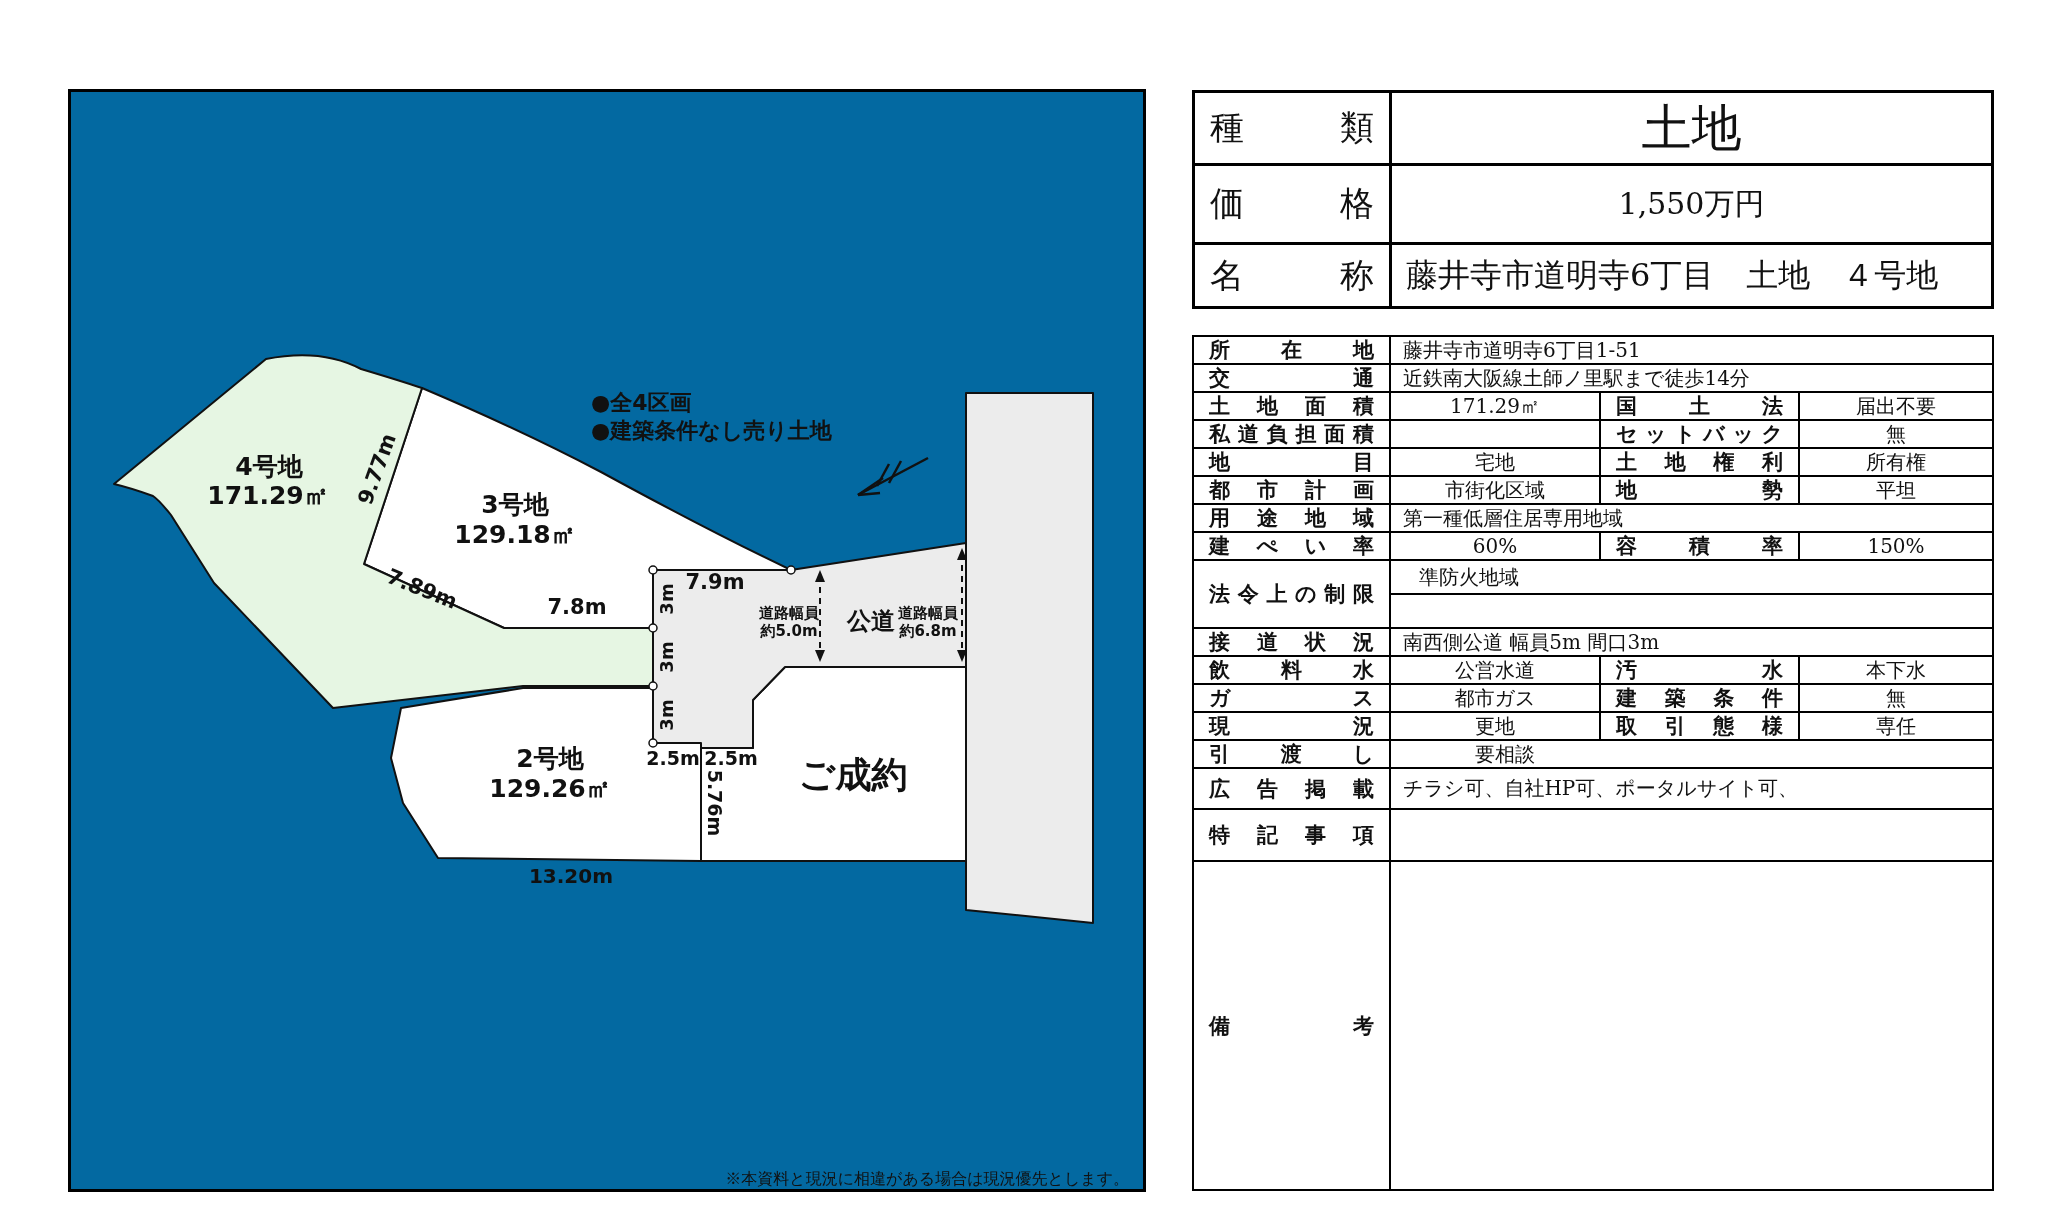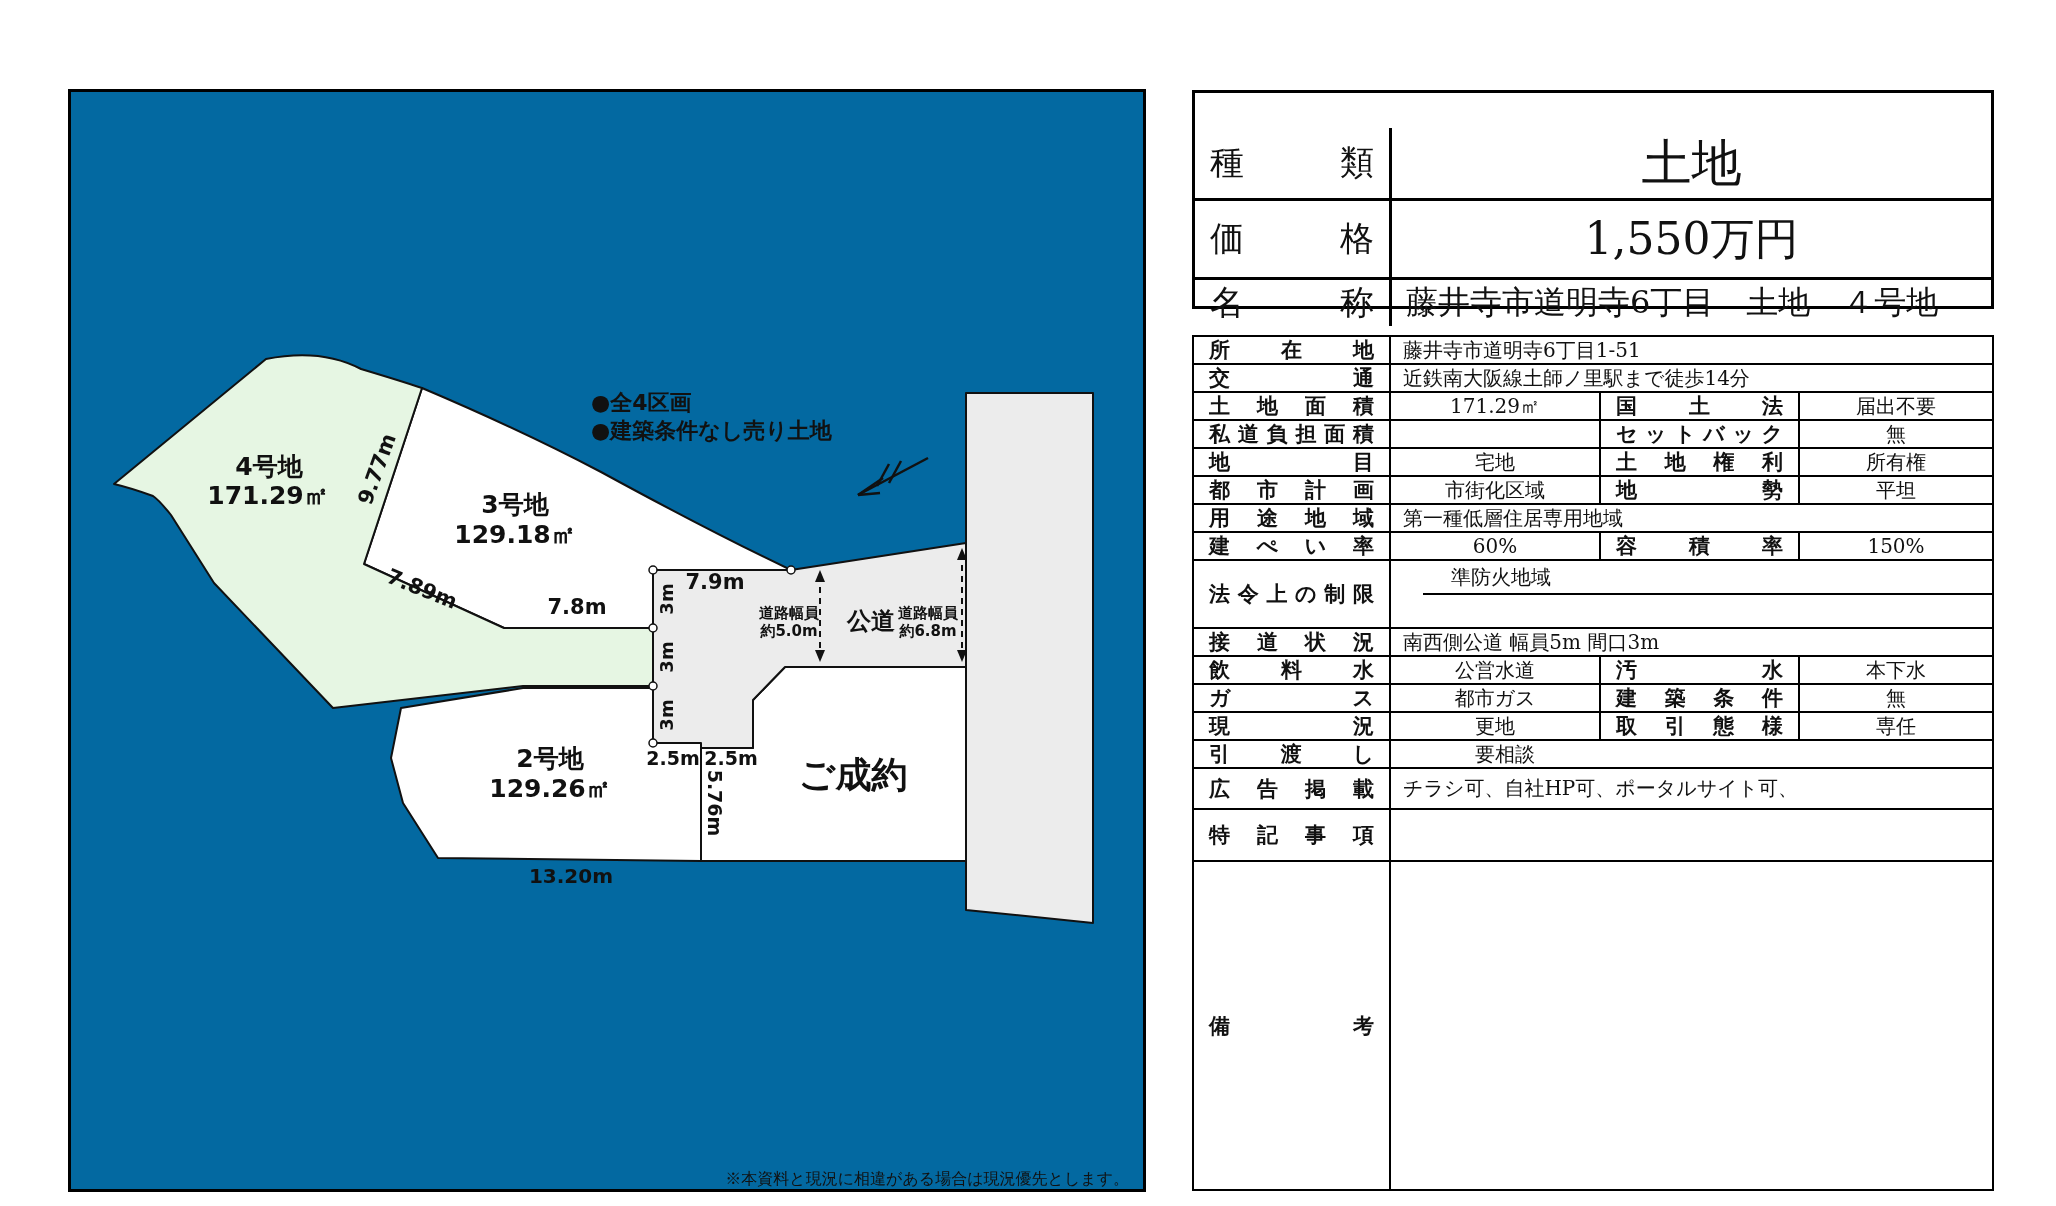--- a/index.html
+++ b/index.html
@@ -24,28 +24,28 @@
       font-family:"DejaVu Serif","Liberation Serif",serif;font-size:34px;}
   .dettbl .lc{border-right:2px solid #000;font-size:21px;font-weight:bold;}
   .vc{font-family:"DejaVu Serif","Liberation Serif",serif;font-size:20px;justify-content:center;}
   .v1{width:210px;flex:none;border-right:2px solid #000;}
   .l2{width:199px;flex:none;border-right:2px solid #000;padding:0 15px;
       font-family:"DejaVu Sans","Liberation Sans",sans-serif;font-size:21px;font-weight:bold;}
   .v2{flex:1;}
   .vw{flex:1;justify-content:flex-start;padding-left:12px;}
   .h34{height:28px;} .h41{height:41px;} .h68{height:68px;} .h69{height:52px;}
   .hfill{flex:1;}
-  .sum-r1{height:73px;margin-top:35px;} .sum-r2{height:79px;} .sum-r3{flex:1;}
+  .sum-r1{height:73px;} .sum-r2{height:79px;} .sum-r3{flex:1;}
   .sum-v{flex:1;justify-content:center;font-family:"DejaVu Serif","Liberation Serif",serif;}
   .sum-v.v-type{font-size:50px;}
-  .sum-v.v-price{font-size:44px;}
+  .sum-v.v-price{font-size:30px;}
   .sum-v.v-name{font-size:32px;justify-content:flex-start;padding-left:14px;}
   .subcol{flex:1;display:flex;flex-direction:column;min-width:0;}
   .subrow{flex:1;display:flex;align-items:center;box-sizing:border-box;
-      font-family:Liberation Serif, serif;font-size:20px;padding-left:28px;margin-left:32px;}
+      font-family:Liberation Serif, serif;font-size:20px;padding-left:28px;}
   .subrow.bb{border-bottom:2px solid #000;}
   .pad72{padding-left:84px;}
 
   
   text{fill:#111;}
   .dt{font-family:"DejaVu Sans","Liberation Sans",sans-serif;font-weight:bold;}
   .ds{font-family:"DejaVu Serif","Liberation Serif",serif;font-weight:normal;}
 </style>
 </head>
 <body>

